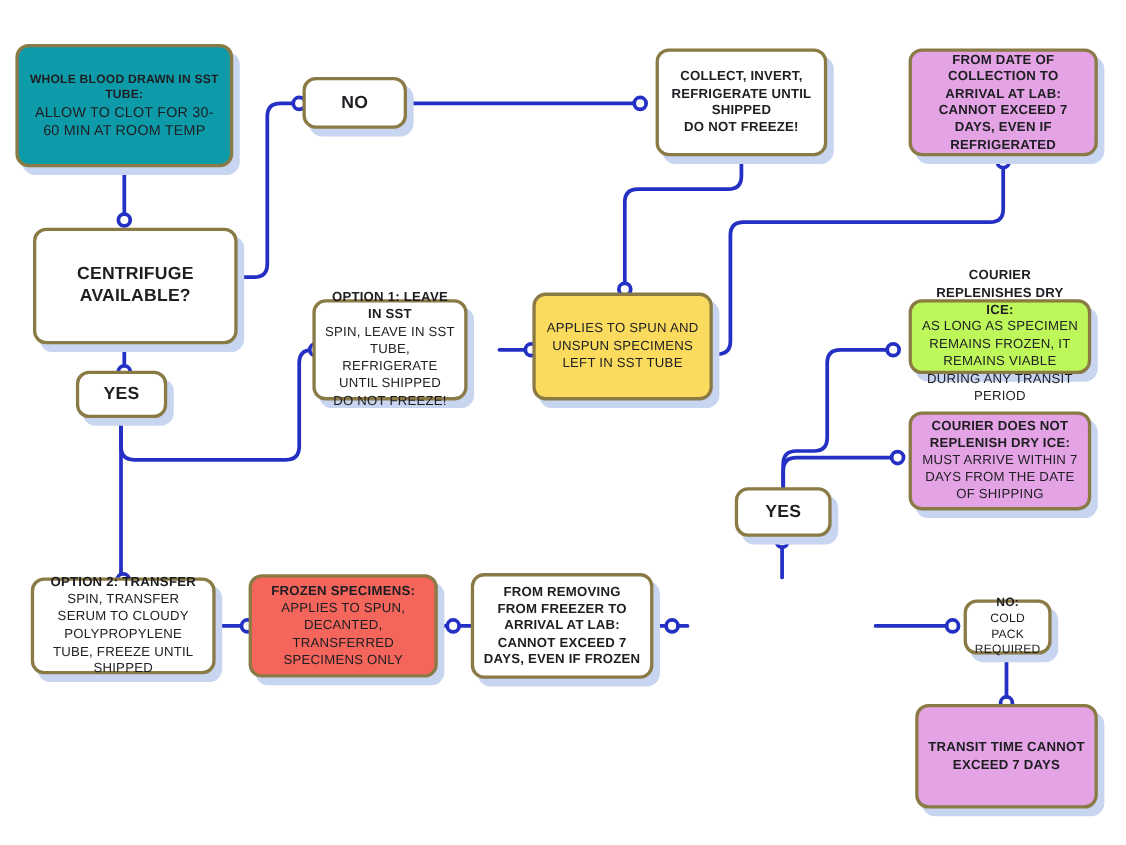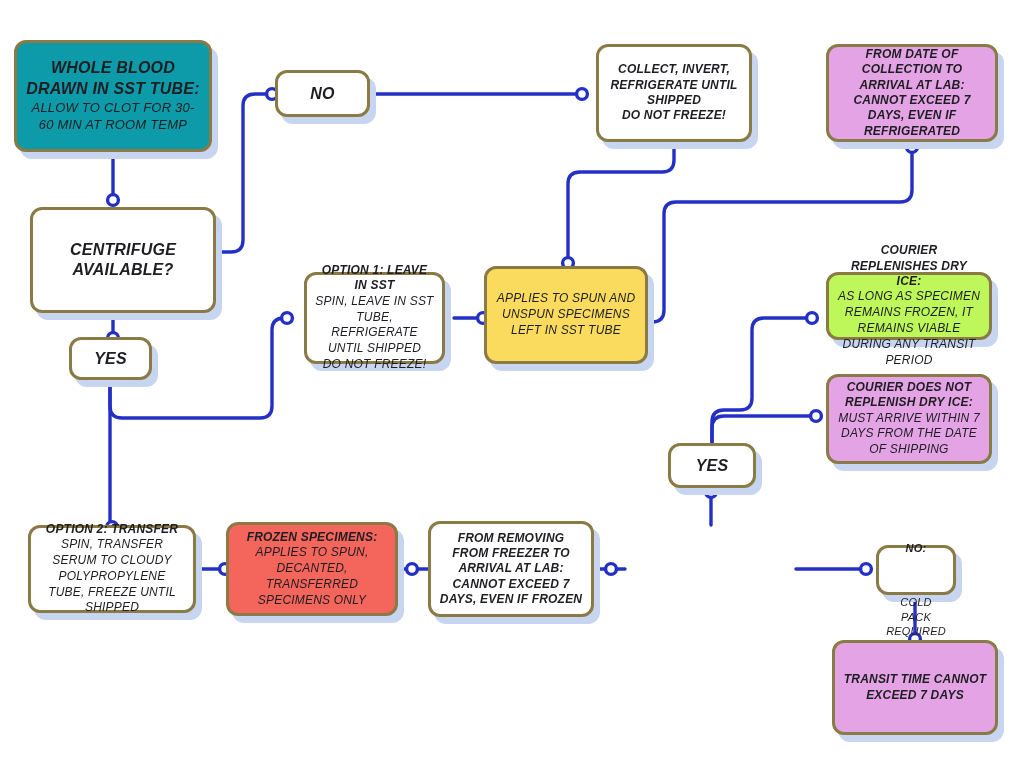--- a/index.html
+++ b/index.html
@@ -19,37 +19,36 @@
     background:#ffffff;
     box-shadow:6px 7px 0 0 #c8d5f0;
     display:flex;
     flex-direction:column;
     align-items:center;
     justify-content:center;
     text-align:center;
     color:#1d1d22;
     padding:4px 8px;
     letter-spacing:.2px;
-    font-style:italic;
   }
   .node .hd{
     font-weight:bold;
     text-transform:uppercase;
     line-height:1.28;
     display:block;
   }
   .node .bd{
     font-weight:normal;
     text-transform:uppercase;
     line-height:1.32;
     display:block;
   }
-  .t-small .hd,.t-small .bd{font-size:11px;margin-top:40px;}
+  .t-small .hd,.t-small .bd{font-size:11px;}
   .t-mid .hd,.t-mid .bd{font-size:12px;}
-  .t-big .hd{font-size:16px;}
+  .t-big .hd{font-size:11px;}
   .t-big .bd{font-size:13px;}
   .t-xl .hd{font-size:16px;}
   .lbl{font-size:16px;font-weight:bold;}
 
   .teal{background:#0e9ba9;}
   .yellow{background:#fbdb5e;}
   .red{background:#f4655c;}
   .pink{background:#e3a3e4;}
   .green{background:#bdf75a;}
   .white{background:#ffffff;}
@@ -135,21 +134,21 @@
   </div>
 
   <div class="node white t-mid" style="left:596px;top:44px;width:156px;height:98px;">
     <span class="hd nl">COLLECT, INVERT, REFRIGERATE UNTIL SHIPPED<br>DO NOT FREEZE!</span>
   </div>
 
   <div class="node pink t-mid" style="left:826px;top:44px;width:172px;height:98px;">
     <span class="hd nl">FROM DATE OF COLLECTION TO ARRIVAL AT LAB:<br>CANNOT EXCEED 7 DAYS, EVEN IF REFRIGERATED</span>
   </div>
 
-  <div class="node white t-mid" style="left:304px;top:272px;width:141px;height:92px;">
+  <div class="node white t-mid" style="left:284px;top:272px;width:141px;height:92px;">
     <span class="hd">OPTION 1: LEAVE IN SST</span>
     <span class="bd nl">SPIN, LEAVE IN SST TUBE, REFRIGERATE UNTIL SHIPPED<br>DO NOT FREEZE!</span>
   </div>
 
   <div class="node yellow t-mid" style="left:484px;top:266px;width:164px;height:98px;">
     <span class="bd">APPLIES TO SPUN AND UNSPUN SPECIMENS LEFT IN SST TUBE</span>
   </div>
 
   <div class="node green t-mid" style="left:826px;top:272px;width:166px;height:68px;">
     <span class="hd">COURIER REPLENISHES DRY ICE:</span>

